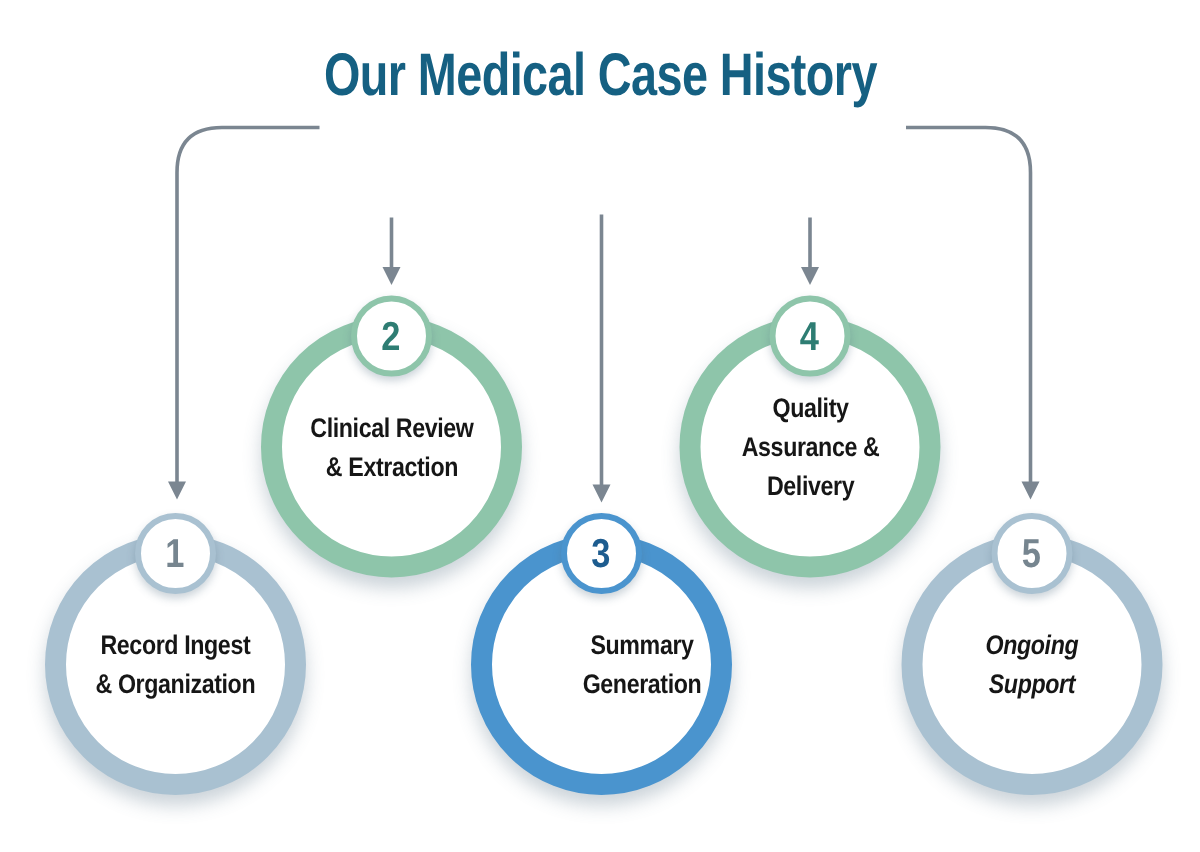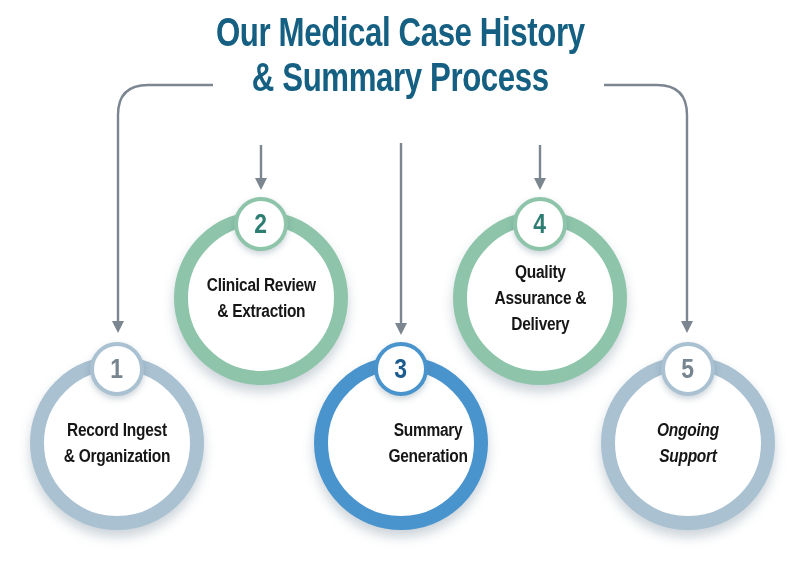--- a/index.html
+++ b/index.html
@@ -5,21 +5,21 @@
   html,body{margin:0;padding:0;background:#ffffff;}
   #canvas{
     position:relative;
     width:800px;height:568px;
     background:#ffffff;
     overflow:hidden;
     font-family:"Liberation Sans", sans-serif;
   }
   
   #title{
-    position:absolute;left:0;top:10px;width:800px;
+    position:absolute;left:0;top:28px;width:800px;
     text-align:center;
     font-weight:bold;
     font-size:40px;
     line-height:1.13;
     letter-spacing:-0.5px;
   }
   .squeeze{display:inline-block;transform:scaleX(0.78);transform-origin:50% 50%;white-space:nowrap;}
   
   #connectors{position:absolute;left:0;top:0;z-index:1;}
   #connectors path{fill:none;stroke-width:2.4;}
@@ -64,21 +64,20 @@
     line-height:1;
   }
 </style>
 </head>
 <body>
 
 <div id="canvas">
 
   <div id="title" style="color: rgb(21, 96, 130);">
     <div><span class="squeeze">Our Medical Case History</span></div>
-    <div><span class="squeeze">&amp; Summary Process</span></div>
   </div>
 
   <svg id="connectors" width="800" height="568">
 
     <path d="M213 85 L148 85 Q118 85 118 115 L118 322" style="stroke: rgb(123, 134, 145);"></path>
     <polygon points="112,321 124,321 118,333" style="fill: rgb(123, 134, 145);"></polygon>
 
     <path d="M604 85 L657 85 Q687 85 687 115 L687 322" style="stroke: rgb(123, 134, 145);"></path>
     <polygon points="681,321 693,321 687,333" style="fill: rgb(123, 134, 145);"></polygon>
 

